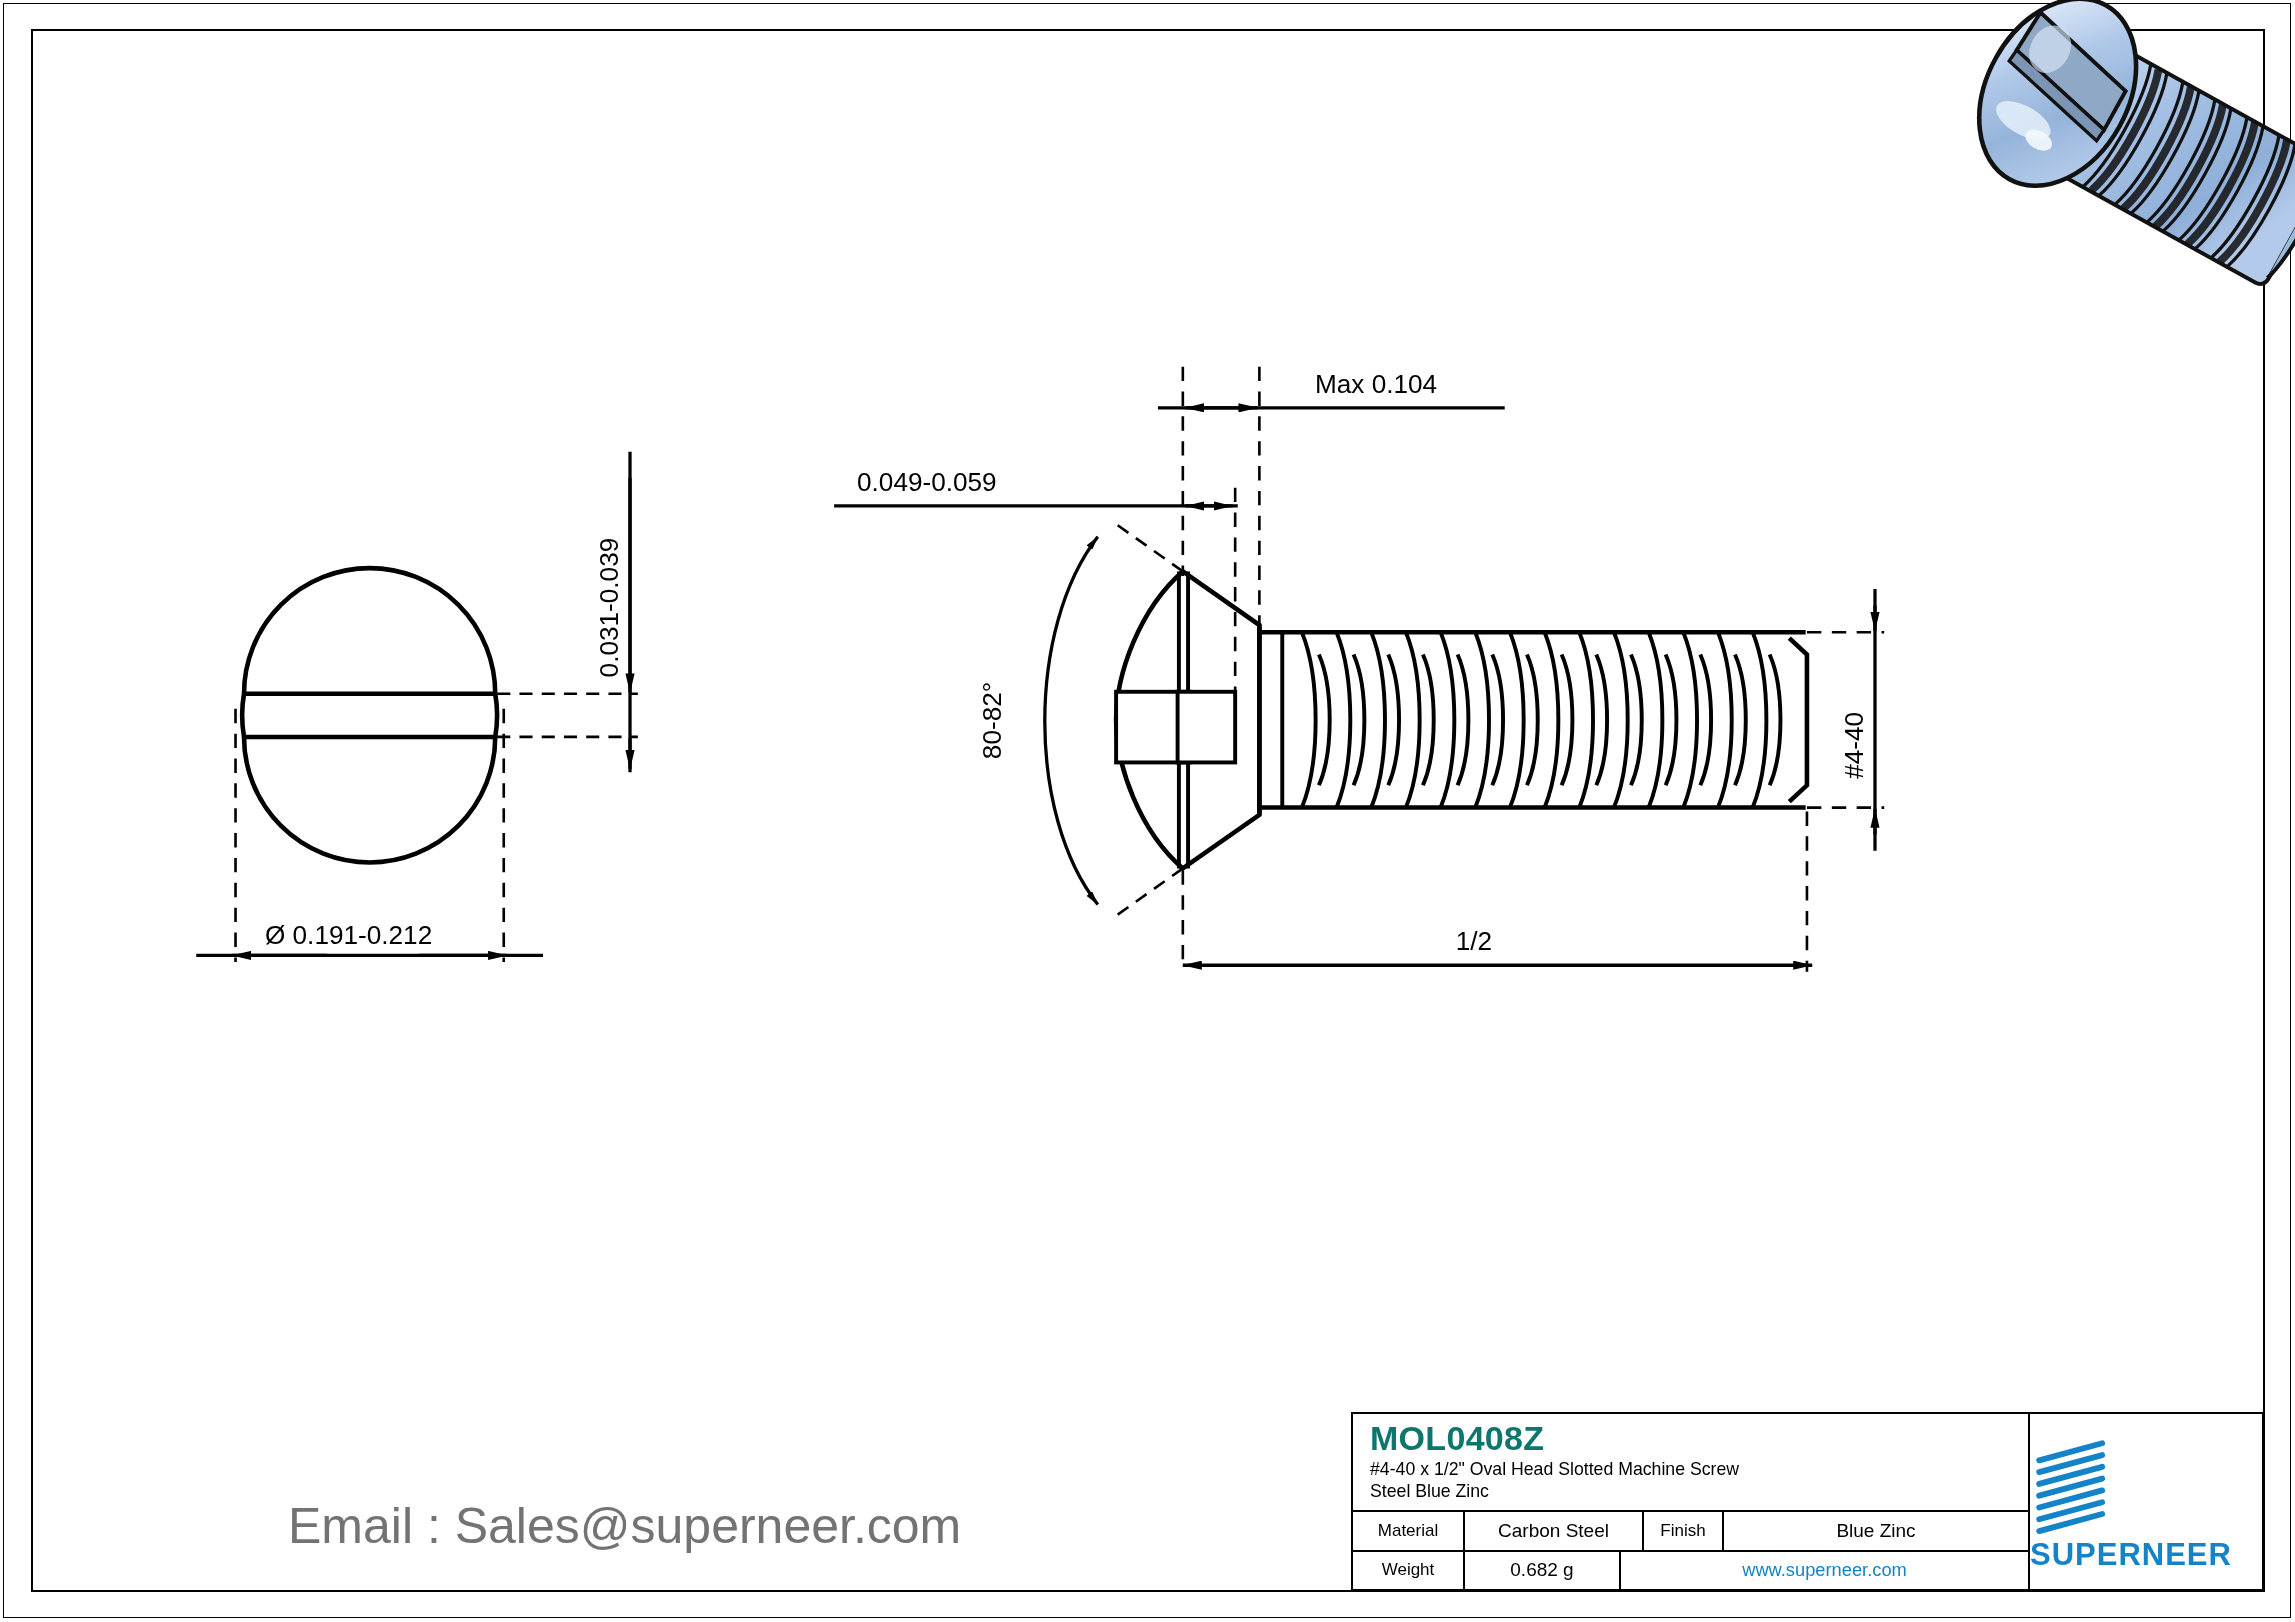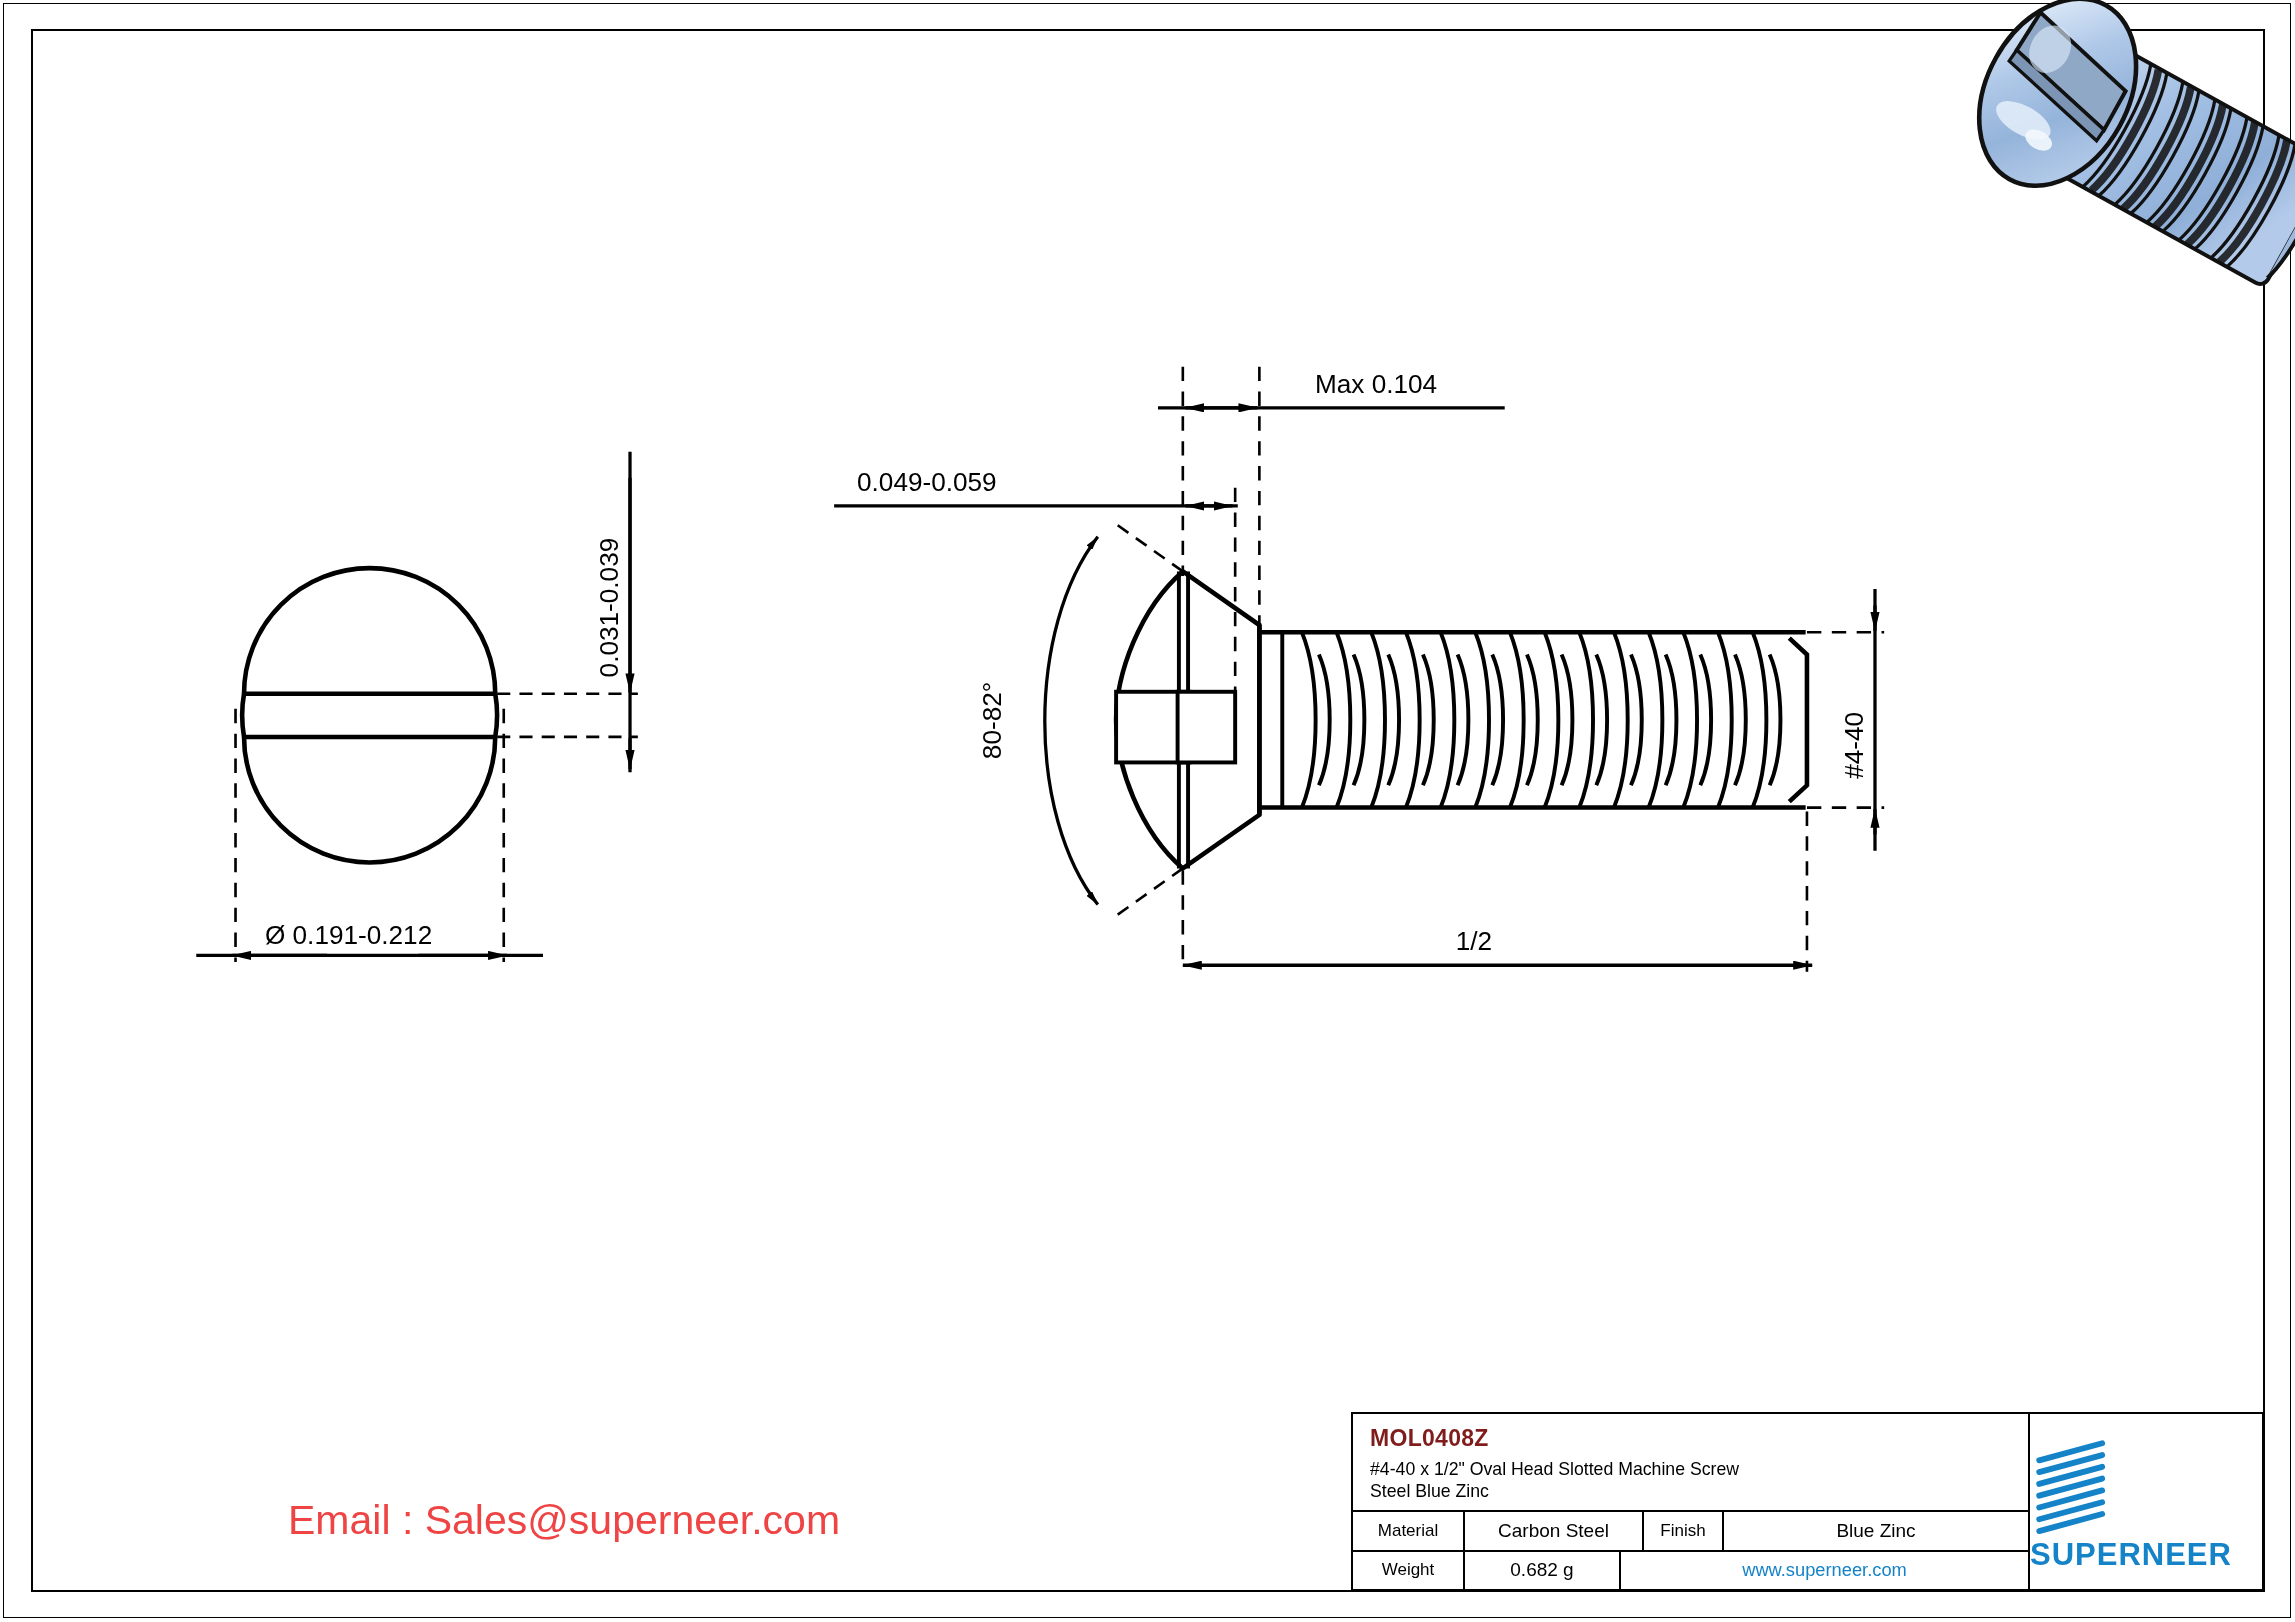--- a/index.html
+++ b/index.html
@@ -55,25 +55,25 @@
     border-right: 2.6px solid #000;
     box-sizing: border-box;
   }
   .tb-upper {
     height: 98px;
     border-bottom: 2.6px solid #000;
     box-sizing: border-box;
     padding: 5.2px 0 0 17px;
   }
   #part-number {
-    font-size: 23px;
+    font-size: 34px;
     font-weight: bold;
     letter-spacing: 0.3px;
     line-height: 39px;
-    color: #7f1d1d;
+    color: #0f766e;
   }
   .desc-line {
     font-size: 17.7px;
     line-height: 22px;
     color: #000;
   }
   .tb-table {
     flex: 1;
     display: flex;
     flex-direction: column;
@@ -119,22 +119,22 @@
     font-weight: bold;
     letter-spacing: 1px;
     line-height: 34px;
     margin-top: 2.6px;
   }
   
   #email-text {
     position: absolute;
     left: 288px;
     top: 1497px;
-    font-size: 41px;
-    color: #ef4444;
+    font-size: 50px;
+    color: #737373;
     white-space: nowrap;
   }
   
   .dim-txt {
     font-family: "Liberation Sans", sans-serif;
     font-size: 40px;
     fill: #000;
   }
 </style>
 </head>

